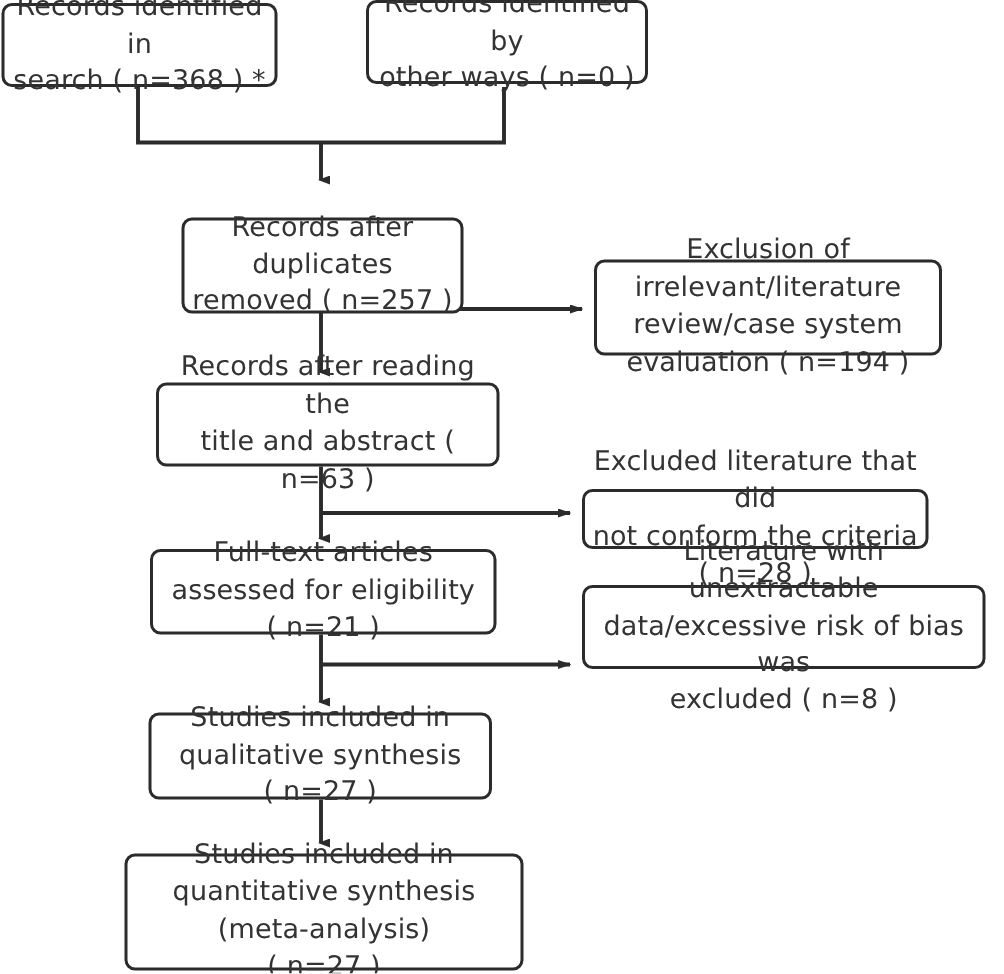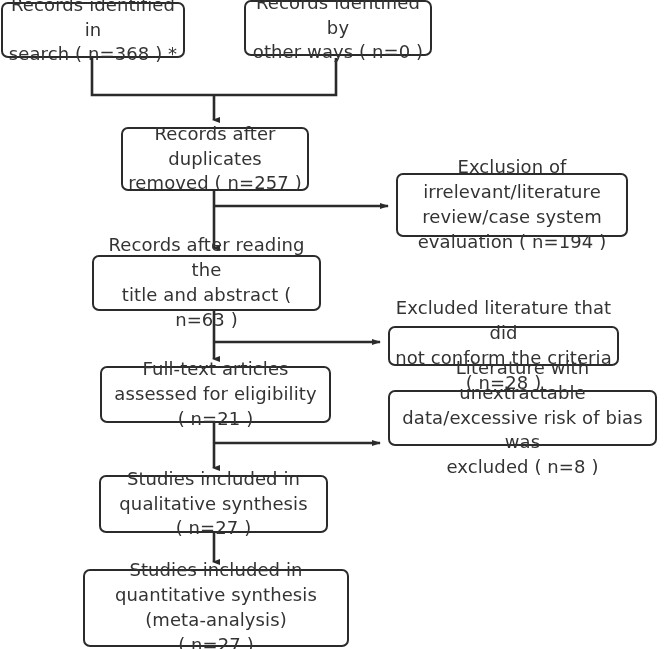--- a/index.html
+++ b/index.html
@@ -42,23 +42,23 @@
     font-size: 18px;
     line-height: 1.38;
     letter-spacing: 0.1px;
     white-space: pre-line;
     padding: 0 5px;
     box-sizing: border-box;
   }
   
   #node-identified-search   { left: 1px;   top: 2px;   width: 184px; height: 56px; }
   #node-identified-other    { left: 244px; top: 0;   width: 188px; height: 56px; }
-  #node-after-duplicates    { left: 121px; top: 127px; width: 188px; height: 64px; }
+  #node-after-duplicates    { left: 121px; top: 145px; width: 188px; height: 64px; }
   #node-exclusion-irrelevant{ left: 396px; top: 173px; width: 232px; height: 64px; }
-  #node-after-reading       { left: 92px; top: 255px; width: 229px; height: 56px; }
+  #node-after-reading       { left: 104px; top: 255px; width: 229px; height: 56px; }
   #node-excluded-criteria   { left: 388px; top: 326px; width: 231px; height: 40px; }
   #node-fulltext-eligibility{ left: 100px; top: 366px; width: 231px; height: 57px; }
   #node-unextractable       { left: 388px; top: 390px; width: 269px; height: 56px; }
   #node-qualitative         { left: 99px;  top: 475px; width: 229px; height: 58px; }
   #node-quantitative        { left: 83px;  top: 569px; width: 266px; height: 78px; }
 </style>
 </head>
 <body>
 
 <div id="canvas">

